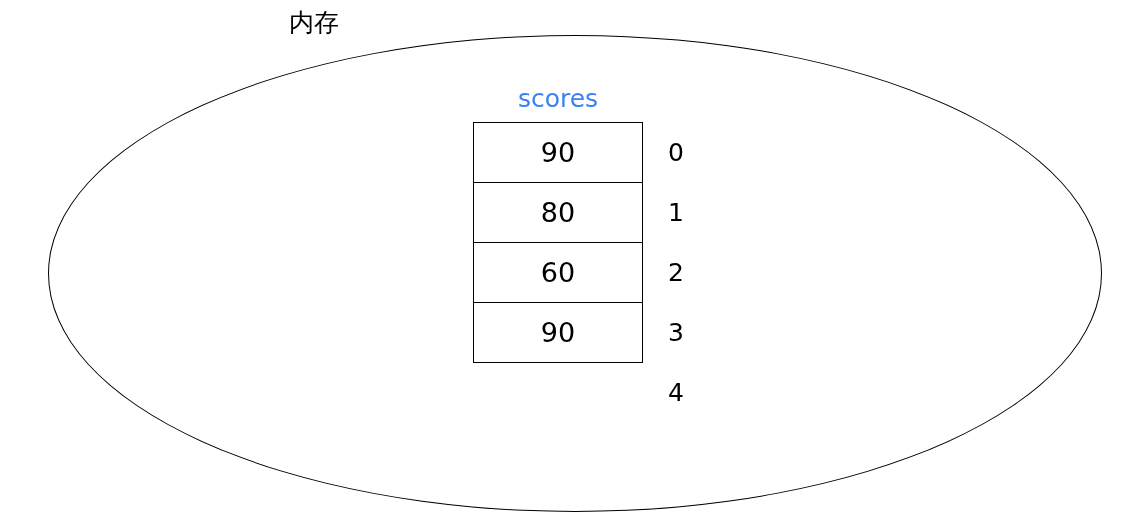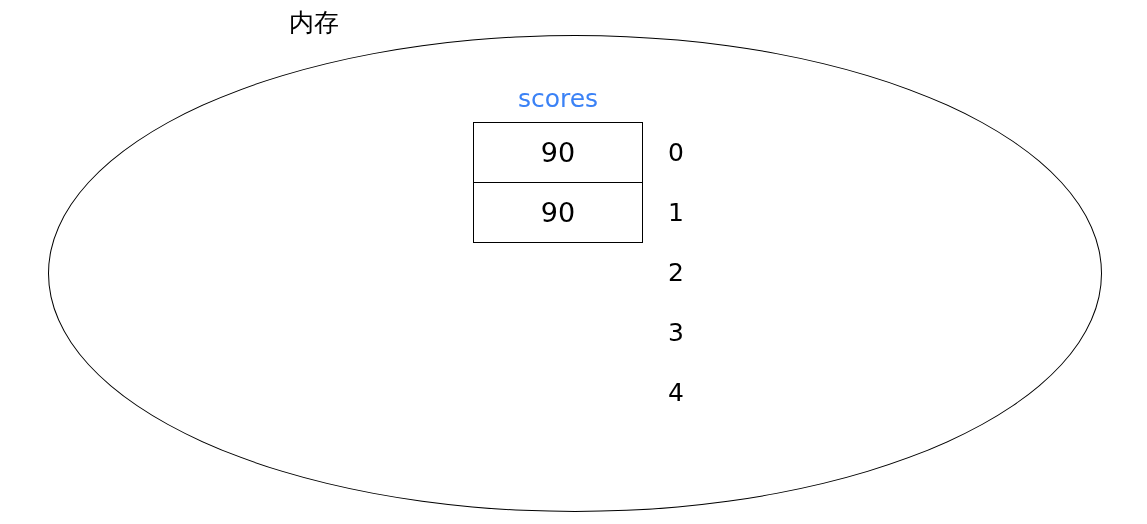--- a/index.html
+++ b/index.html
@@ -92,20 +92,26 @@
 
   <div class="memory-label">内存</div>
 
   <div class="array-label">scores</div>
 
   <div class="array-box">
     <div class="array-cell">
       <span>90</span>
     </div>
     <div class="array-cell">
+      <span>80</span>
+    </div>
+    <div class="array-cell">
+      <span>60</span>
+    </div>
+    <div class="array-cell">
       <span>90</span>
     </div>
   </div>
 
   <div class="index-column">
     <div class="index-label">0</div>
     <div class="index-label">1</div>
     <div class="index-label">2</div>
     <div class="index-label">3</div>
     <div class="index-label">4</div>

